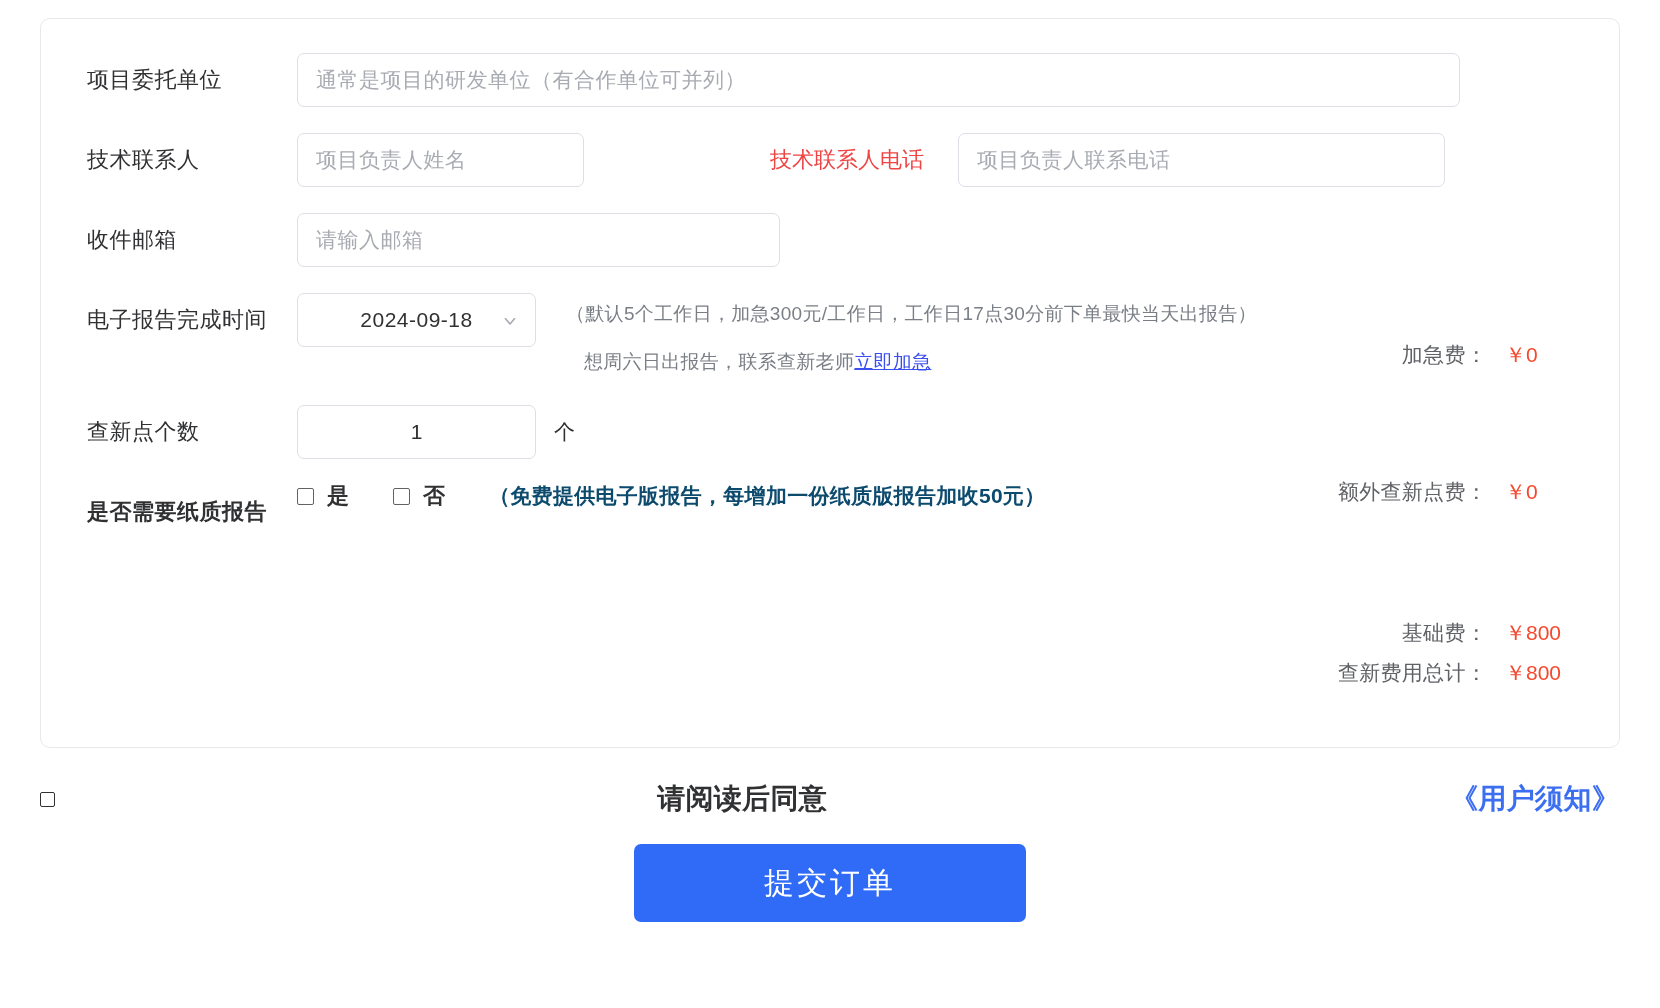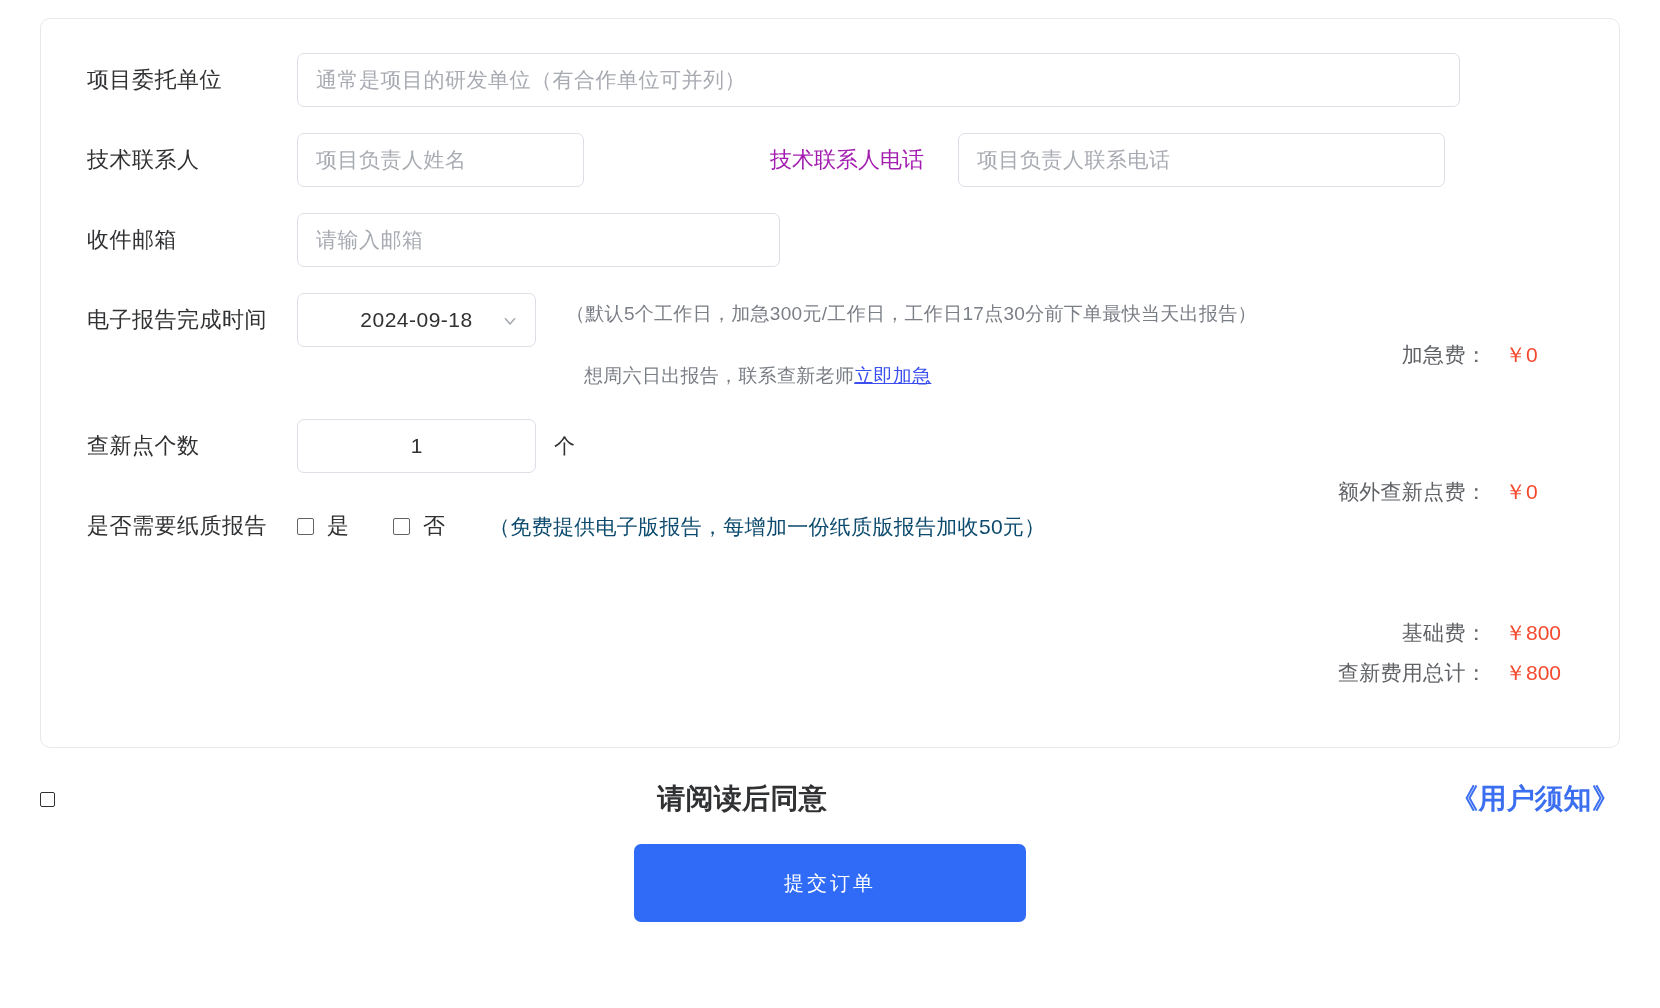--- a/index.html
+++ b/index.html
@@ -66,21 +66,21 @@
   }
 
   .field-full   { width: 1163px; }
   .field-name   { width: 287px; }
   .field-phone  { width: 487px; }
   .field-email  { width: 483px; }
 
   .mid-label {
     font-size: 22px;
     line-height: 54px;
-    color: #a21caf;
+    color: #ef4444;
     margin-left: 186px;
     margin-right: 34px;
     white-space: nowrap;
   }
 
   
   .select {
     width: 239px;
     height: 54px;
     border: 1px solid #dcdfe6;
@@ -112,21 +112,21 @@
     width: 700px;
     padding-top: 4px;
   }
   .note-line {
     font-size: 19px;
     line-height: 34px;
     color: #7a7e85;
     letter-spacing: .3px;
   }
   .note-line.second {
-    margin-top: 28px;
+    margin-top: 14px;
     padding-left: 18px;
   }
   .note-link {
     color: #3b4ff0;
     text-decoration: underline;
     cursor: pointer;
   }
 
   
   .num-field {
@@ -142,21 +142,21 @@
     background: #fff;
   }
   .unit {
     font-size: 21px;
     line-height: 54px;
     margin-left: 18px;
     color: #303133;
   }
 
   
-  .cb-row { align-items: center; }
+  .cb-row { align-items: flex-start; font-weight: bold; }
   .cb-wrap {
     display: flex;
     align-items: center;
     margin-right: 44px;
     cursor: pointer;
   }
   .cb-box {
     width: 17px;
     height: 17px;
     border: 1.4px solid #606266;
@@ -238,21 +238,21 @@
     justify-content: center;
     margin-top: 26px;
   }
   .submit-btn {
     width: 392px;
     height: 78px;
     background: #2f6bf7;
     color: #ffffff;
     border: none;
     border-radius: 7px;
-    font-size: 20px;
+    font-size: 30px;
     letter-spacing: 3px;
     cursor: pointer;
     font-family: "Liberation Sans", "DejaVu Sans", sans-serif;
   }
 </style>
 </head>
 <body>
 
 <div class="page">
 

